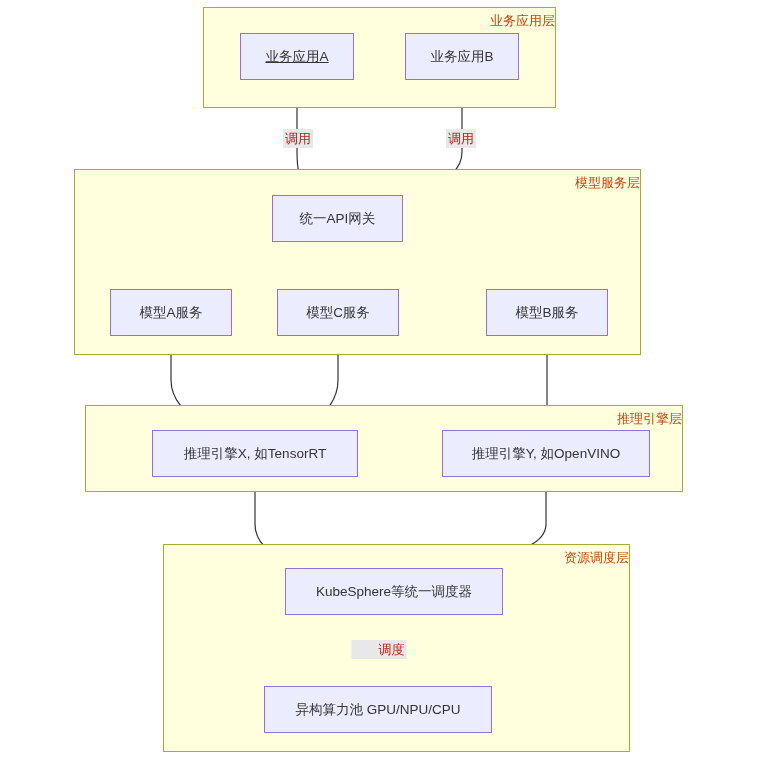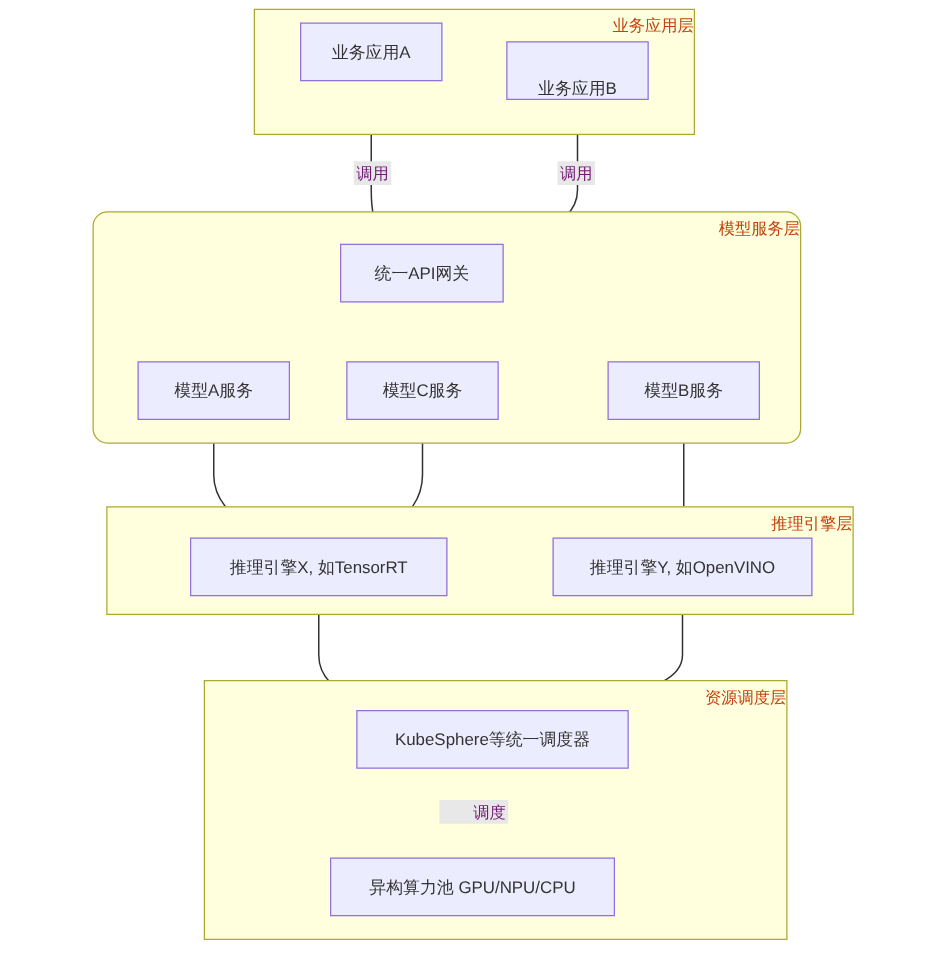--- a/index.html
+++ b/index.html
@@ -52,21 +52,21 @@
     justify-content: center;
     font-size: 13.5px;
     color: #333333;
     text-align: center;
     line-height: 17px;
     white-space: nowrap;
   }
   .edge-label {
     position: absolute;
     background: #e8e8e8;
-    color: #701a75;
+    color: #b91c1c;
     font-size: 13px;
     line-height: 17px;
     padding: 1px 2px;
     white-space: nowrap;
     transform: translateX(-50%);
   }
 </style>
 </head>
 <body>
 
@@ -101,36 +101,36 @@
       <path d="M 546,478 L 546,524 C 546,542 525,552 470,563"></path>
 
       <path d="M 378,615 L 378,682"></path>
     </g>
   </svg>
 
   <div class="cluster" style="left:203px; top:7px; width:353px; height:101px;">
     <div class="cluster-label">业务应用层</div>
   </div>
 
-  <div class="node" style="left:240px; top:18px; width:114px; height:47px;">
+  <div class="node" style="left:240px; top:33px; width:114px; height:47px;text-decoration:underline;">
     <span>业务应用A</span>
   </div>
 
-  <div class="node" style="left:405px; top:33px; width:114px; height:47px;align-items:flex-end;">
+  <div class="node" style="left:405px; top:33px; width:114px; height:47px;">
     <span>业务应用B</span>
   </div>
 
   <div class="edge-label" style="left:298px; top:129px;">
     <span>调用</span>
   </div>
   <div class="edge-label" style="left:461px; top:129px;">
     <span>调用</span>
   </div>
 
-  <div class="cluster" style="left:74px; top:169px; width:567px; height:186px;border-radius:12px;">
+  <div class="cluster" style="left:74px; top:169px; width:567px; height:186px;">
     <div class="cluster-label">模型服务层</div>
   </div>
 
   <div class="node" style="left:272px; top:195px; width:131px; height:47px;">
     <span>统一API网关</span>
   </div>
 
   <div class="node" style="left:110px; top:289px; width:122px; height:47px;">
     <span>模型A服务</span>
   </div>

